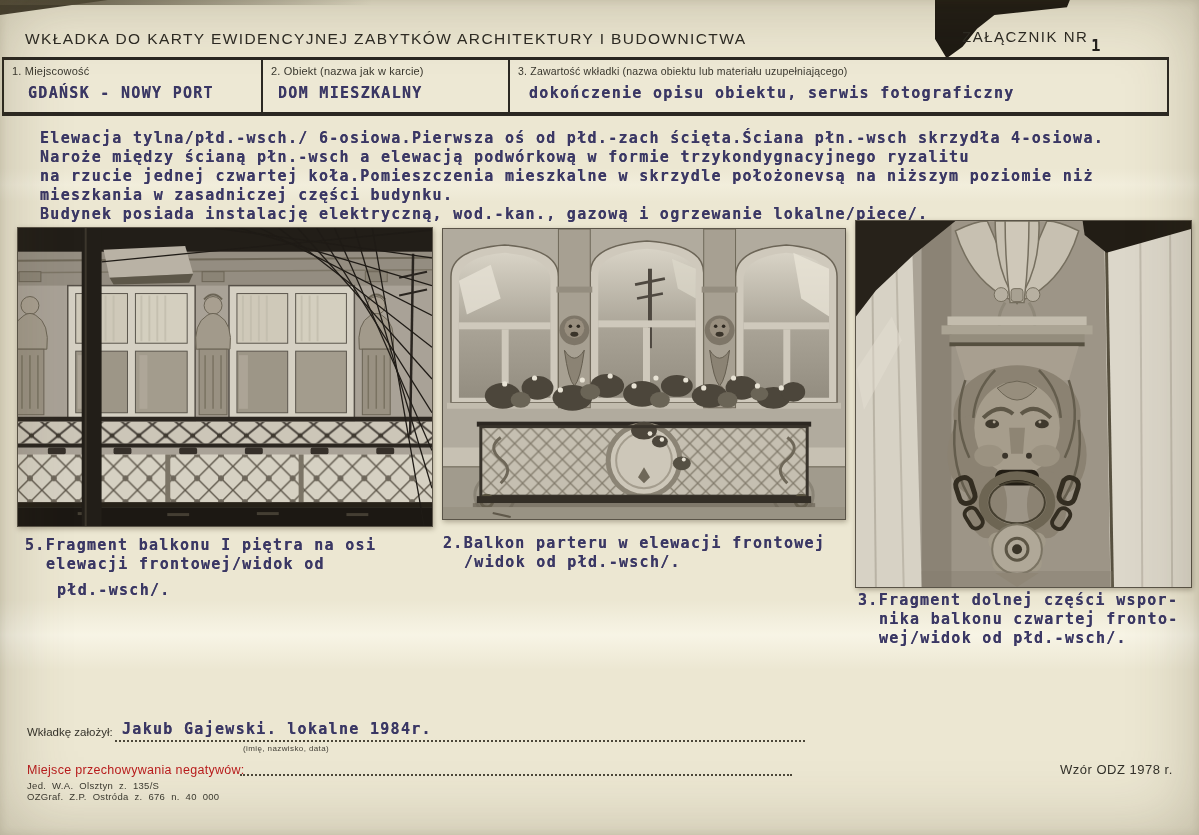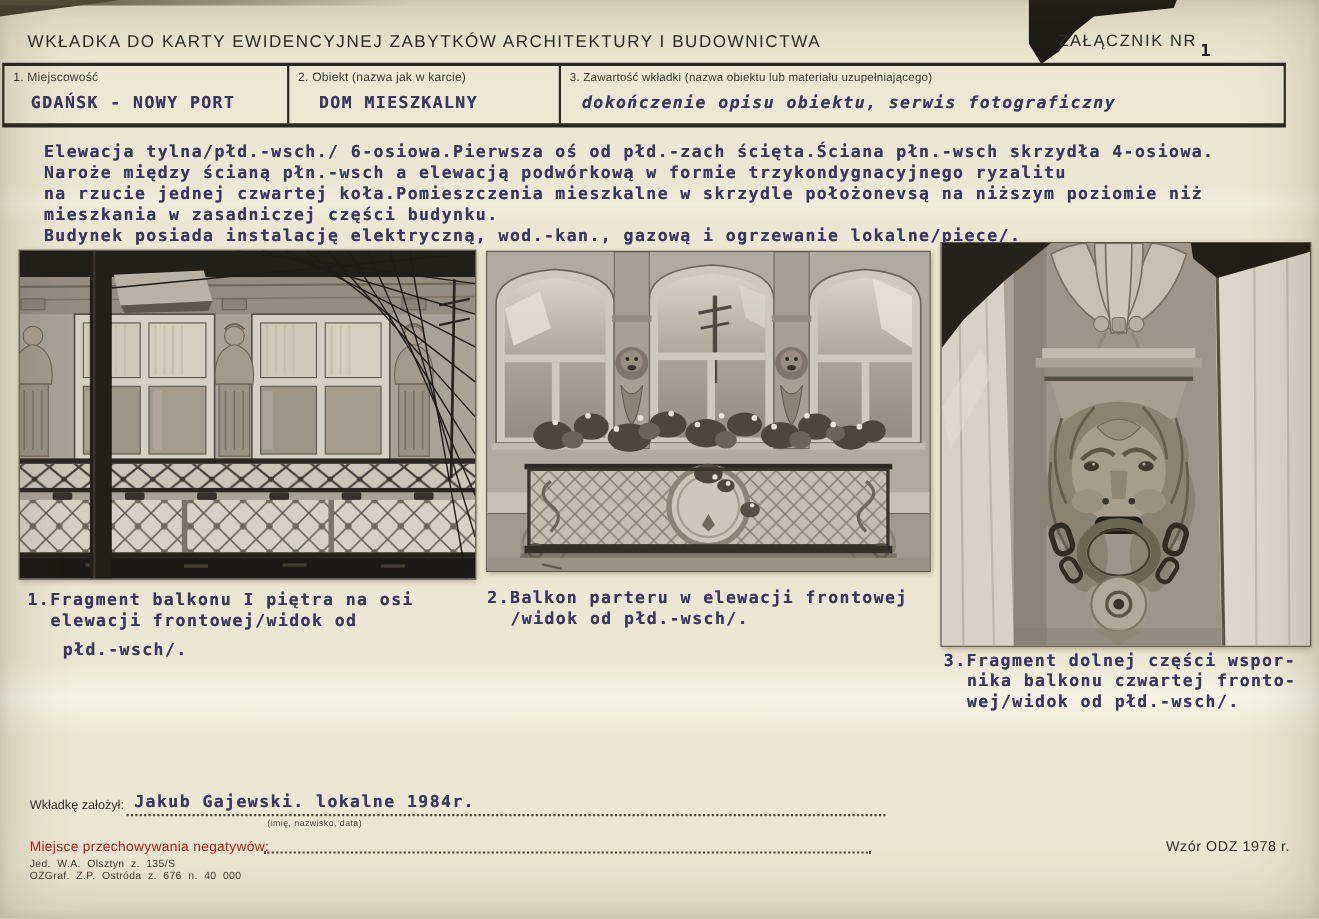--- a/index.html
+++ b/index.html
@@ -40,22 +40,22 @@
     border-top:3px solid #2b2822;border-bottom:4px solid #2b2822;
     border-left:2px solid #2b2822;border-right:2px solid #2b2822;
     background:rgba(240,235,220,.25);box-sizing:border-box;
   }
   .cell{border-right:2px solid #2b2822;padding:5px 8px 0 8px;box-sizing:border-box;}
   .cell:last-child{border-right:none;}
   .flabel{font-size:11px;color:#39372e;letter-spacing:.2px;}
   .flabel.small{font-size:10.5px;}
   .fvalue{font-size:15px;margin-top:7px;}
   .fvalue.v1{margin-left:16px;}
-  .fvalue.v2{margin-left:19px;}
-  .fvalue.v3{margin-left:11px;font-style:italic;}
+  .fvalue.v2{margin-left:7px;}
+  .fvalue.v3{margin-left:11px;}
 
   .description{position:absolute;left:40px;top:129px;font-size:15px;line-height:18.9px;}
   .dline{white-space:nowrap;}
 
   figure.photo{position:absolute;margin:0;box-sizing:border-box;line-height:0;
     border:1px solid rgba(45,40,28,.6);
     box-shadow:1px 2px 5px rgba(60,50,30,.35);background:#9d978b;}
   figure.photo svg{width:100%;height:100%;}
   .photo1{left:17px;top:227px;width:416px;height:300px;}
   .photo2{left:442px;top:228px;width:404px;height:292px;}
@@ -423,21 +423,21 @@
         <circle cx="162" cy="330" r="25" fill="#b0a898" stroke="#7b7463" stroke-width="2"></circle>
         <circle cx="162" cy="330" r="11" fill="none" stroke="#5c5545" stroke-width="3"></circle>
         <circle cx="162" cy="330" r="5" fill="#393327"></circle>
       </g>
       <polygon points="140,354 184,354 162,368" fill="#968d7c"></polygon>
       <rect x="66" y="352" width="192" height="16" fill="#857d6d" opacity=".4"></rect>
     </svg>
   </figure>
 
   <div class="caption cap1 typewriter">
-    <div class="cl">1.Fragment balkonu I piętra na osi</div>
+    <div class="cl">5.Fragment balkonu I piętra na osi</div>
     <div class="cl ind">elewacji frontowej/widok od</div>
     <div class="cl ind gap">płd.-wsch/.</div>
   </div>
   <div class="caption cap2 typewriter">
     <div class="cl">2.Balkon parteru w elewacji frontowej</div>
     <div class="cl ind">/widok od płd.-wsch/.</div>
   </div>
   <div class="caption cap3 typewriter">
     <div class="cl">3.Fragment dolnej części wspor-</div>
     <div class="cl ind">nika balkonu czwartej fronto-</div>

